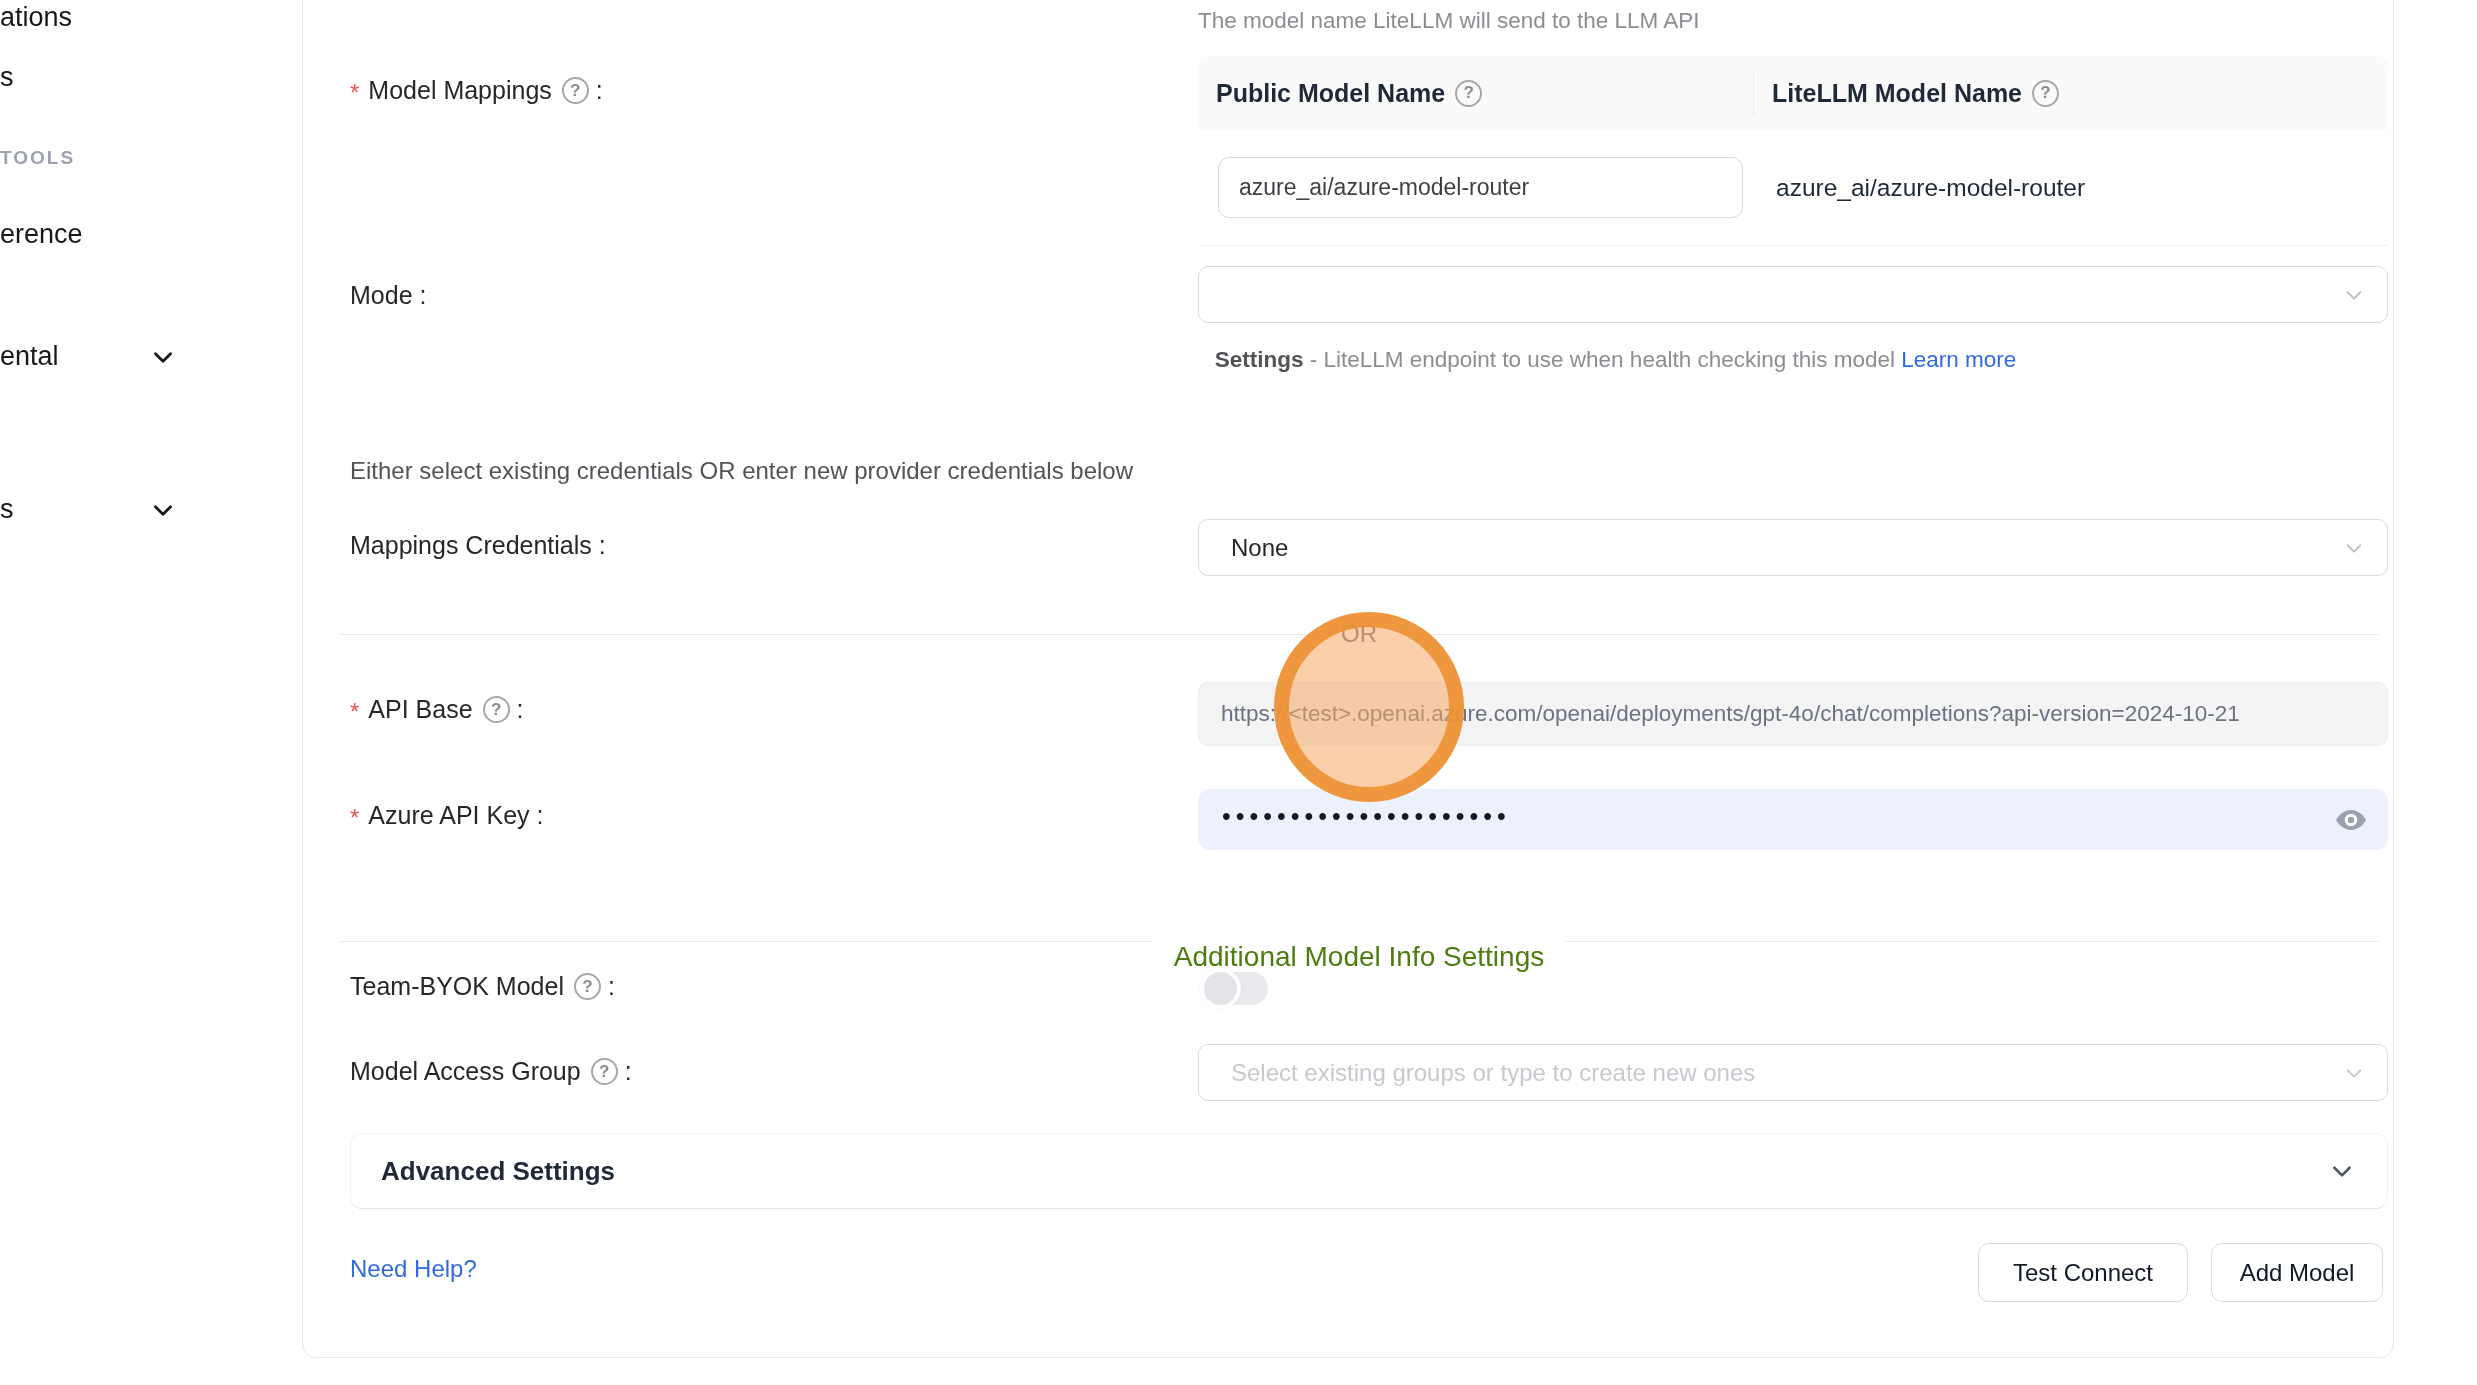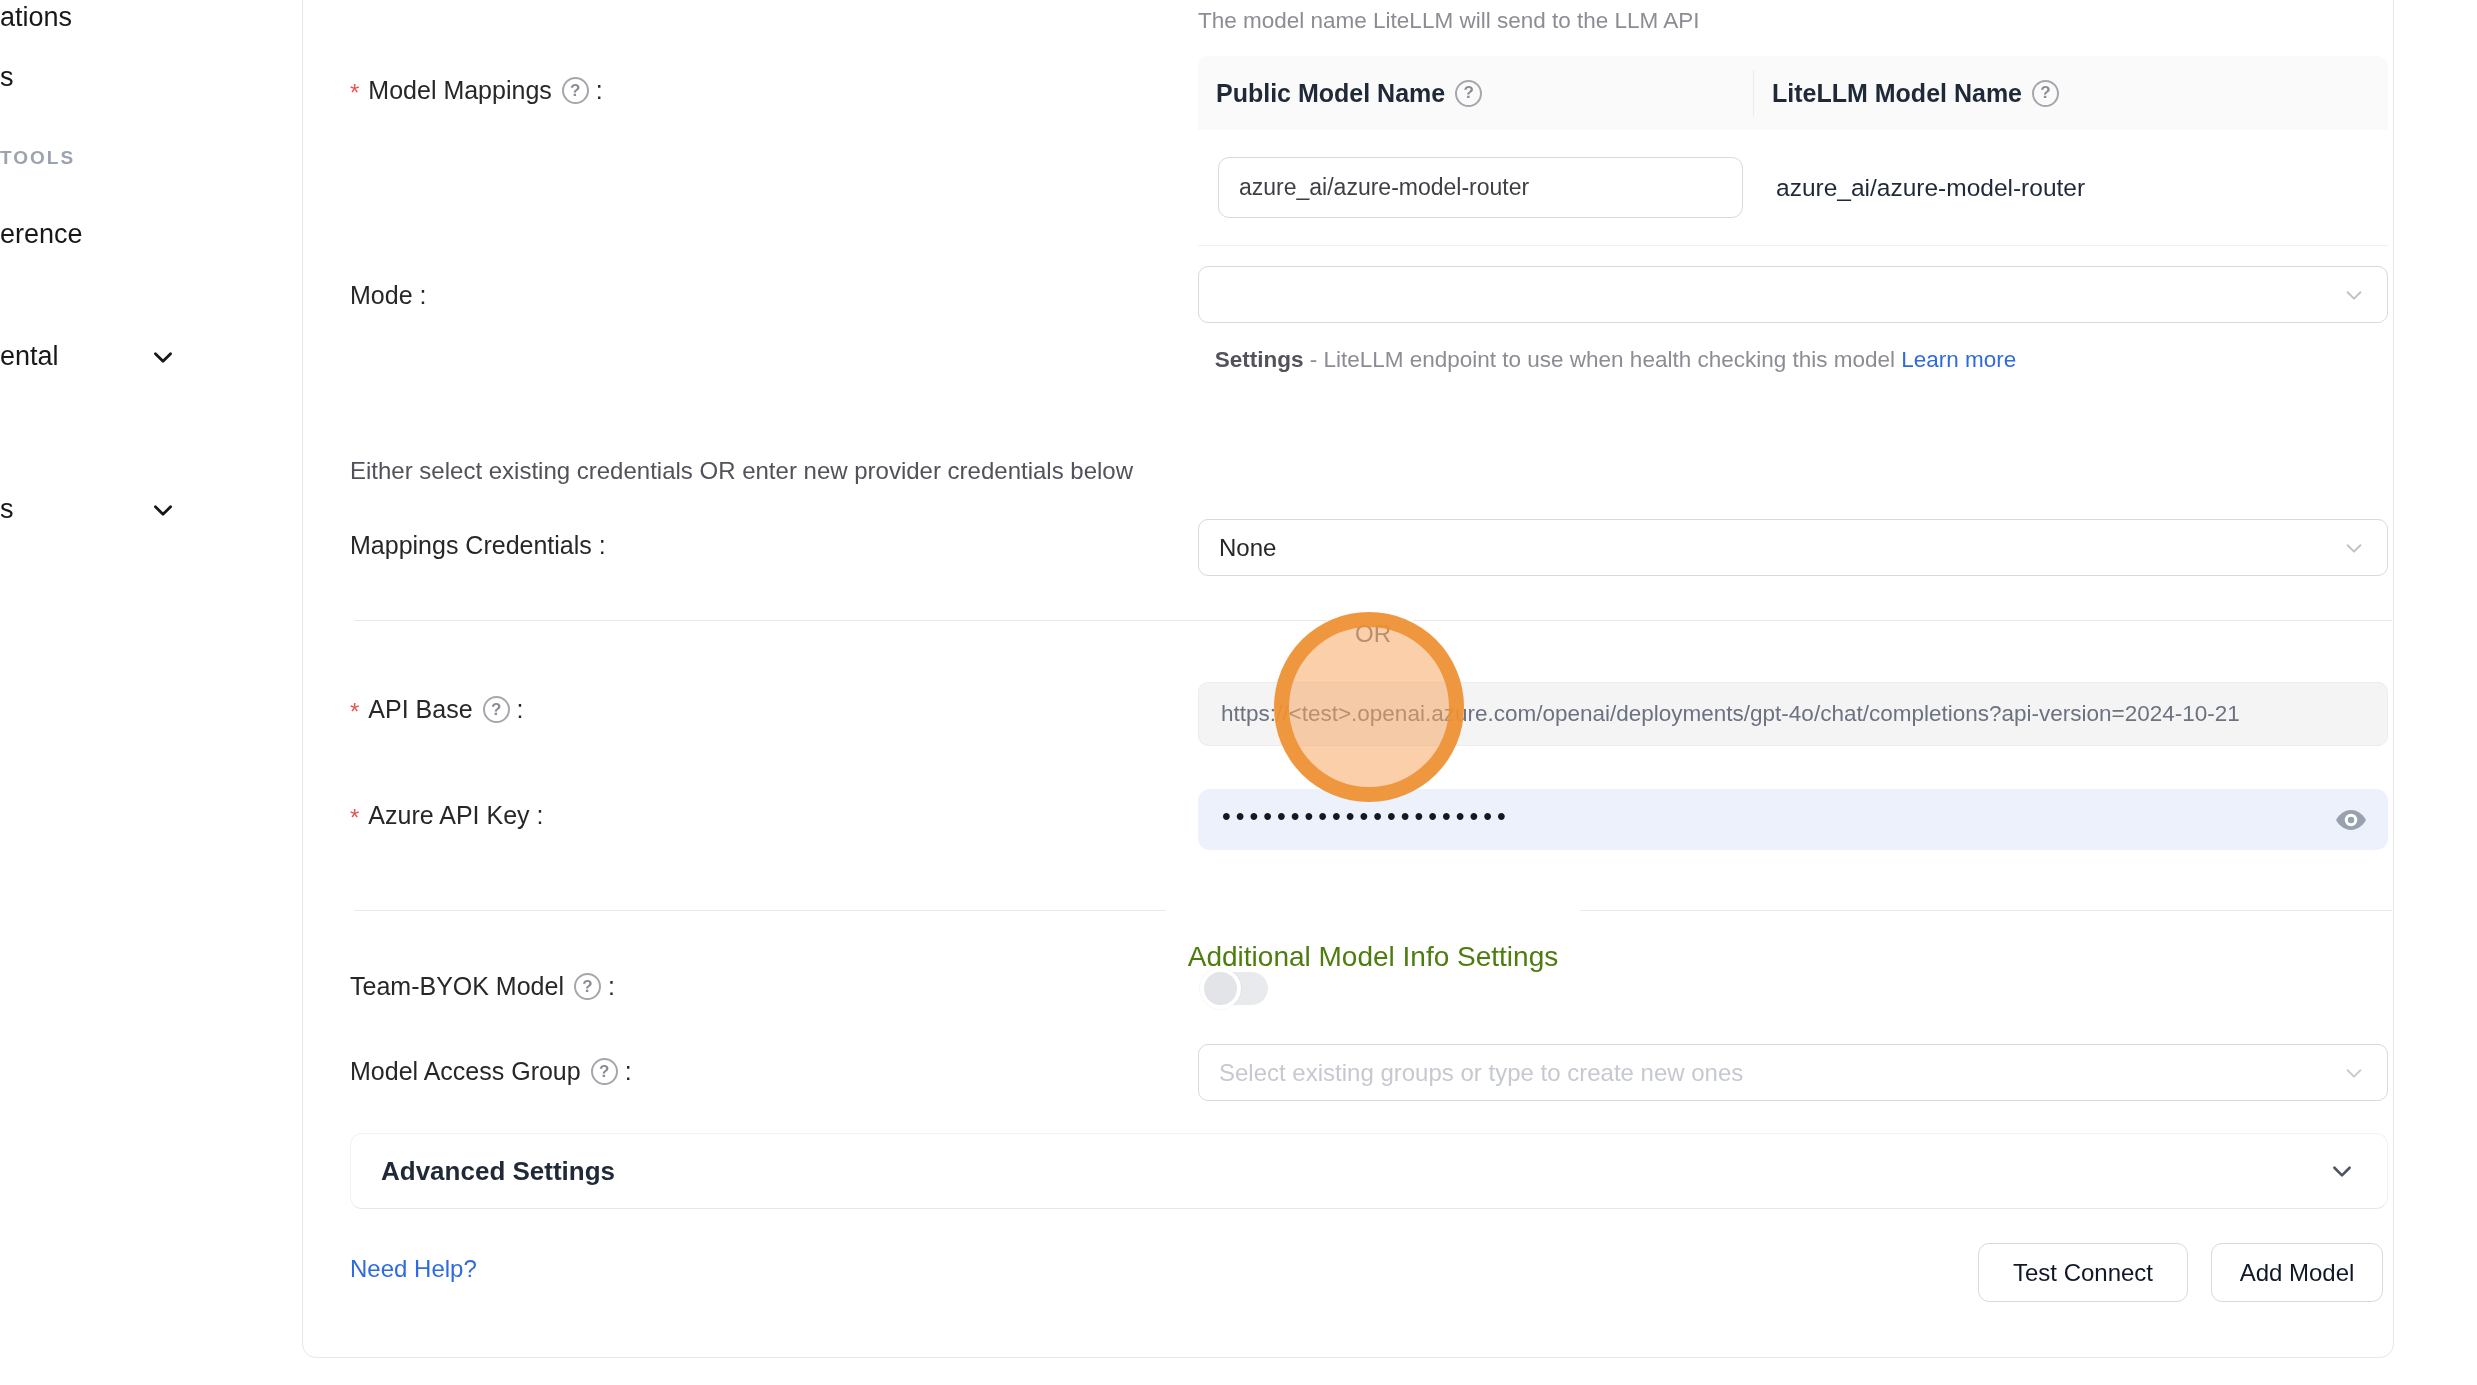--- a/index.html
+++ b/index.html
@@ -43,33 +43,33 @@
   .map-input {
     margin-left:20px; width:525px; height:61px; border:1.5px solid #d9d9de; border-radius:11px;
     font-size:23px; color:#3f3f46; padding:0 20px; outline:none; background:#fff;
     font-family:"Liberation Sans","DejaVu Sans",sans-serif;
   }
   .map-val { font-size:24.5px; color:#1f2937; padding-left:33px; }
 
   
   .sel {
     position:absolute; background:#fff; border:1.5px solid #d9d9de; border-radius:10px;
-    display:flex; align-items:center; padding:0 20px; font-size:24px; color:#27272a;
+    display:flex; align-items:center; padding:0 32px; font-size:24px; color:#27272a;
   }
   .sel .chev { position:absolute; right:22px; top:50%; transform:translateY(-50%); }
   .placeholder { color:#c6c9cf; }
 
   .helper { font-size:22.5px; color:#8c8c94; line-height:39px; }
   .helper b { color:#52525b; font-weight:700; }
   .link { color:#2f6bdf; cursor:pointer; text-decoration:none; }
 
   .note { font-size:24px; color:#52525b; }
 
   
-  .tdivider { position:absolute; left:354px; width:2038px; display:flex; align-items:flex-start; }
+  .tdivider { position:absolute; left:340px; width:2038px; display:flex; align-items:center; }
   .tdivider .line { flex:1; height:0; border-top:1.5px solid #e9e9ec; }
   .tdivider .txt { padding:0 22px; white-space:nowrap; }
   .or-txt { font-size:24px; color:#6b7280; }
   .addl-txt { font-size:28px; color:#4d7c0f;margin-top:31px; }
 
   .gray-input {
     position:absolute; background:#f4f4f5; border:1.5px solid #ececef; border-radius:10px;
     font-size:22.5px; color:#6b7280; display:flex; align-items:center; padding:0 22px;
     white-space:nowrap; overflow:hidden;
   }

